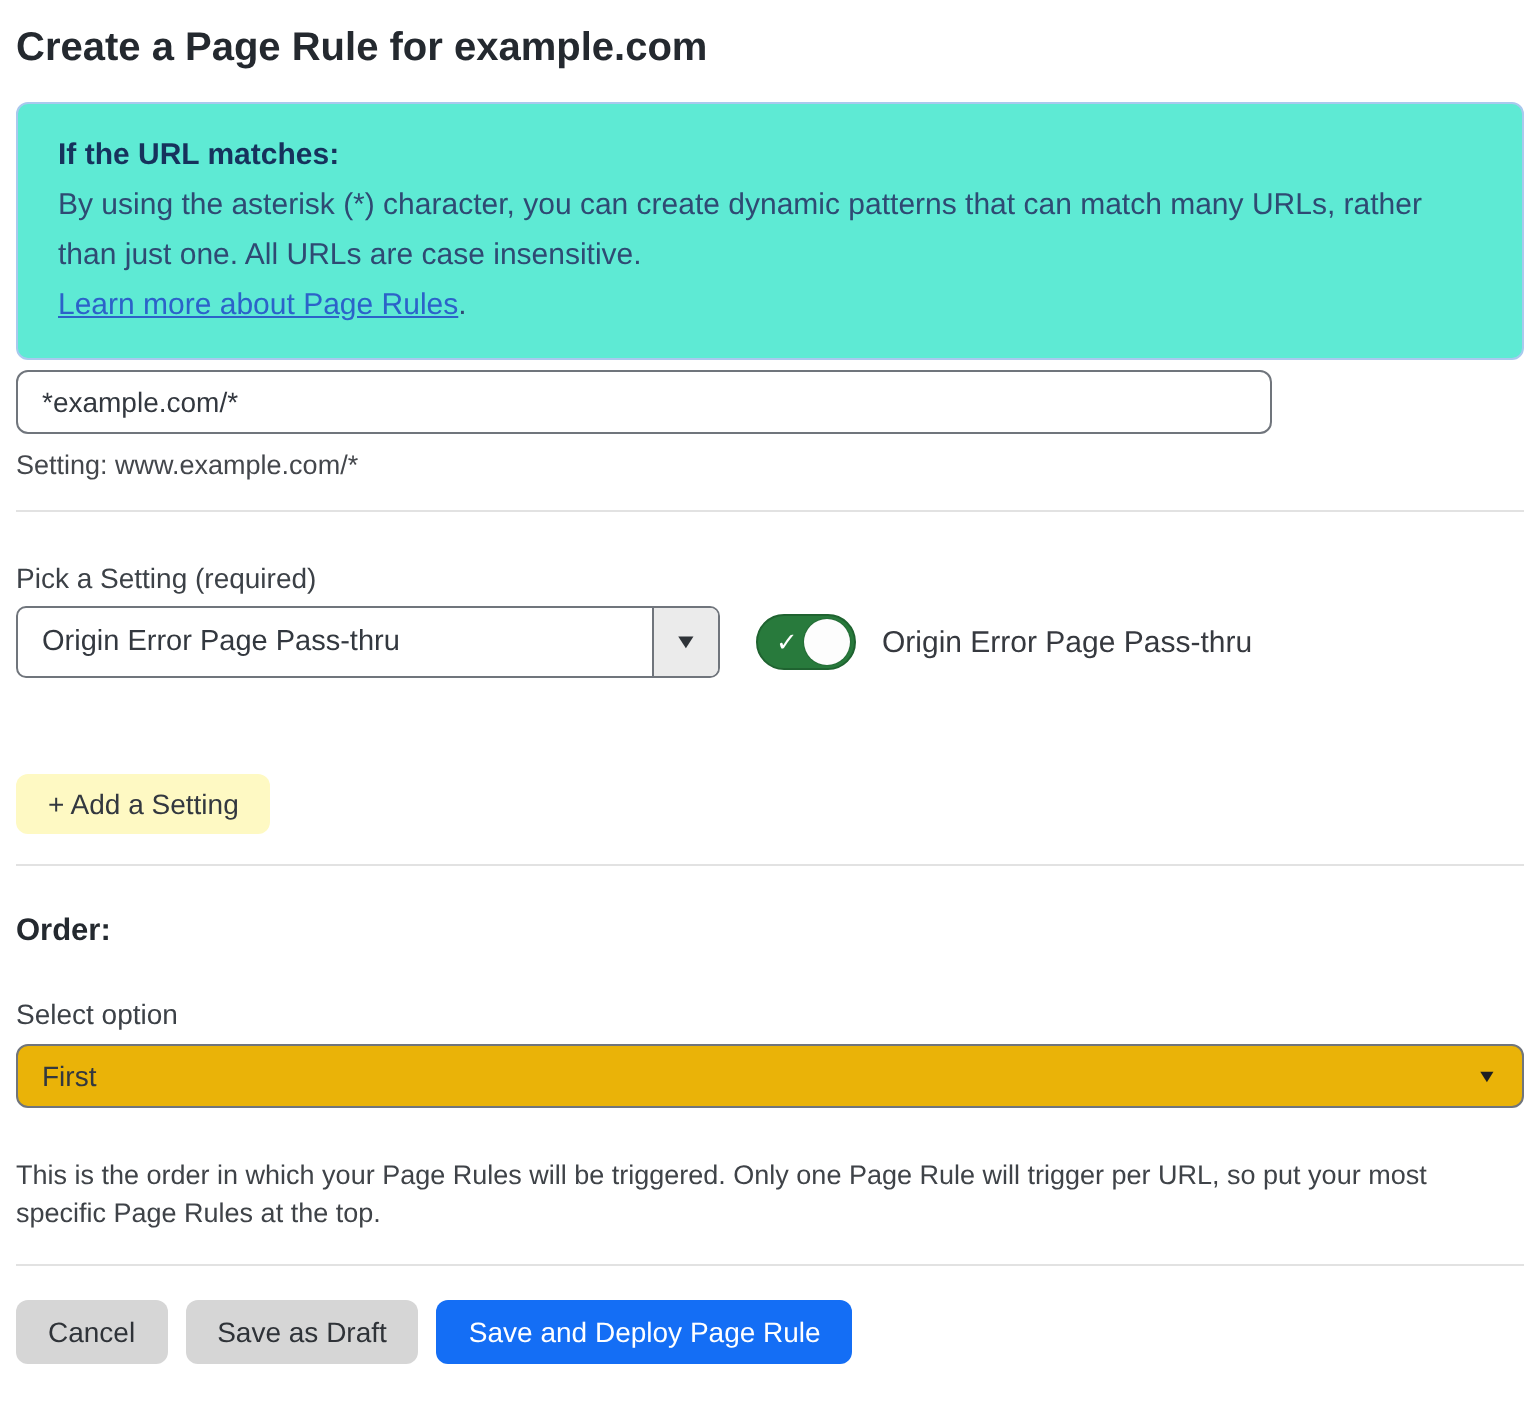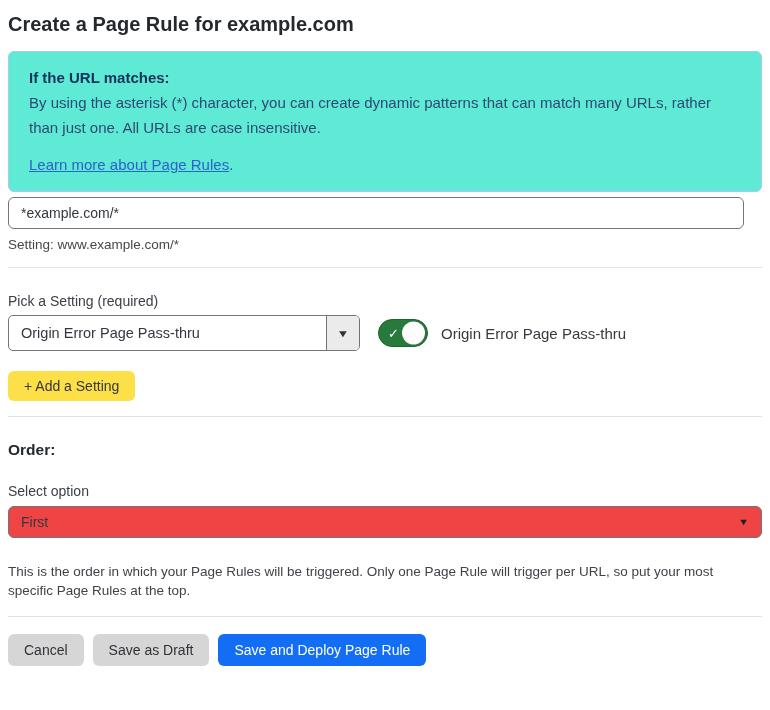--- a/index.html
+++ b/index.html
@@ -36,39 +36,38 @@
   }
   .info-box .info-body {
     font-size: 15px;
     color: #2f4a73;
     line-height: 25px;
   }
   .info-box .info-link-line {
     font-size: 15px;
     color: #2f4a73;
     line-height: 25px;
-    margin-top: 12px;
   }
   .info-box a.info-link {
     color: #2c62c9;
     text-decoration: underline;
     cursor: pointer;
   }
 
   .field-label {
     display: block;
     font-size: 14px;
     color: #3c4147;
     margin-top: 24px;
     line-height: 18px;
   }
 
   .text-input {
     display: block;
-    width: 736px;
+    width: 628px;
     height: 32px;
     margin-top: 5px;
     border: 1px solid #70757c;
     border-radius: 6px;
     padding: 0 12px;
     font-size: 14px;
     color: #33383f;
     font-family: "Liberation Sans", "DejaVu Sans", sans-serif;
     background: #fff;
     outline: none;
@@ -183,38 +182,38 @@
     font-size: 14px;
     font-family: "Liberation Sans", "DejaVu Sans", sans-serif;
     cursor: pointer;
     padding: 0 16px;
   }
   .btn-gray {
     background: #d6d6d6;
     color: #2f3338;
   }
   .btn-add {
-    margin-top: 20px;
+    margin-top: 48px;
     height: 30px;
-    background: #fde047;
+    background: #fef9c3;
     color: #33383f;
   }
   .btn-primary {
     background: #146ef5;
     color: #ffffff;
   }
 
   .select-box {
     position: relative;
     width: 754px;
     height: 32px;
     margin-top: 6px;
     border: 1px solid #70757c;
     border-radius: 6px;
-    background: #ef4444;
+    background: #eab308;
     display: flex;
     align-items: center;
     padding: 0 12px;
     font-size: 14px;
     color: #33383f;
     cursor: pointer;
   }
   .select-box .select-arrow {
     position: absolute;
     right: 13px;

